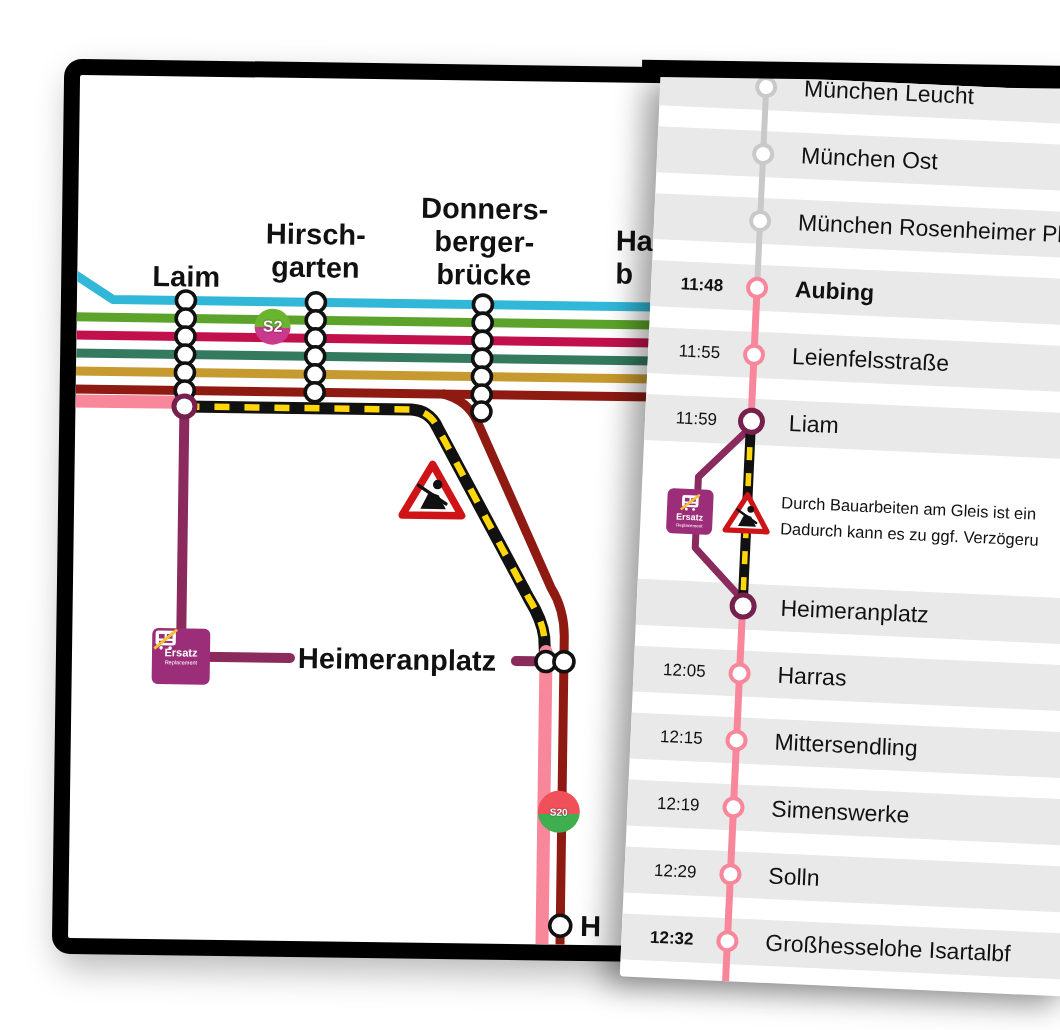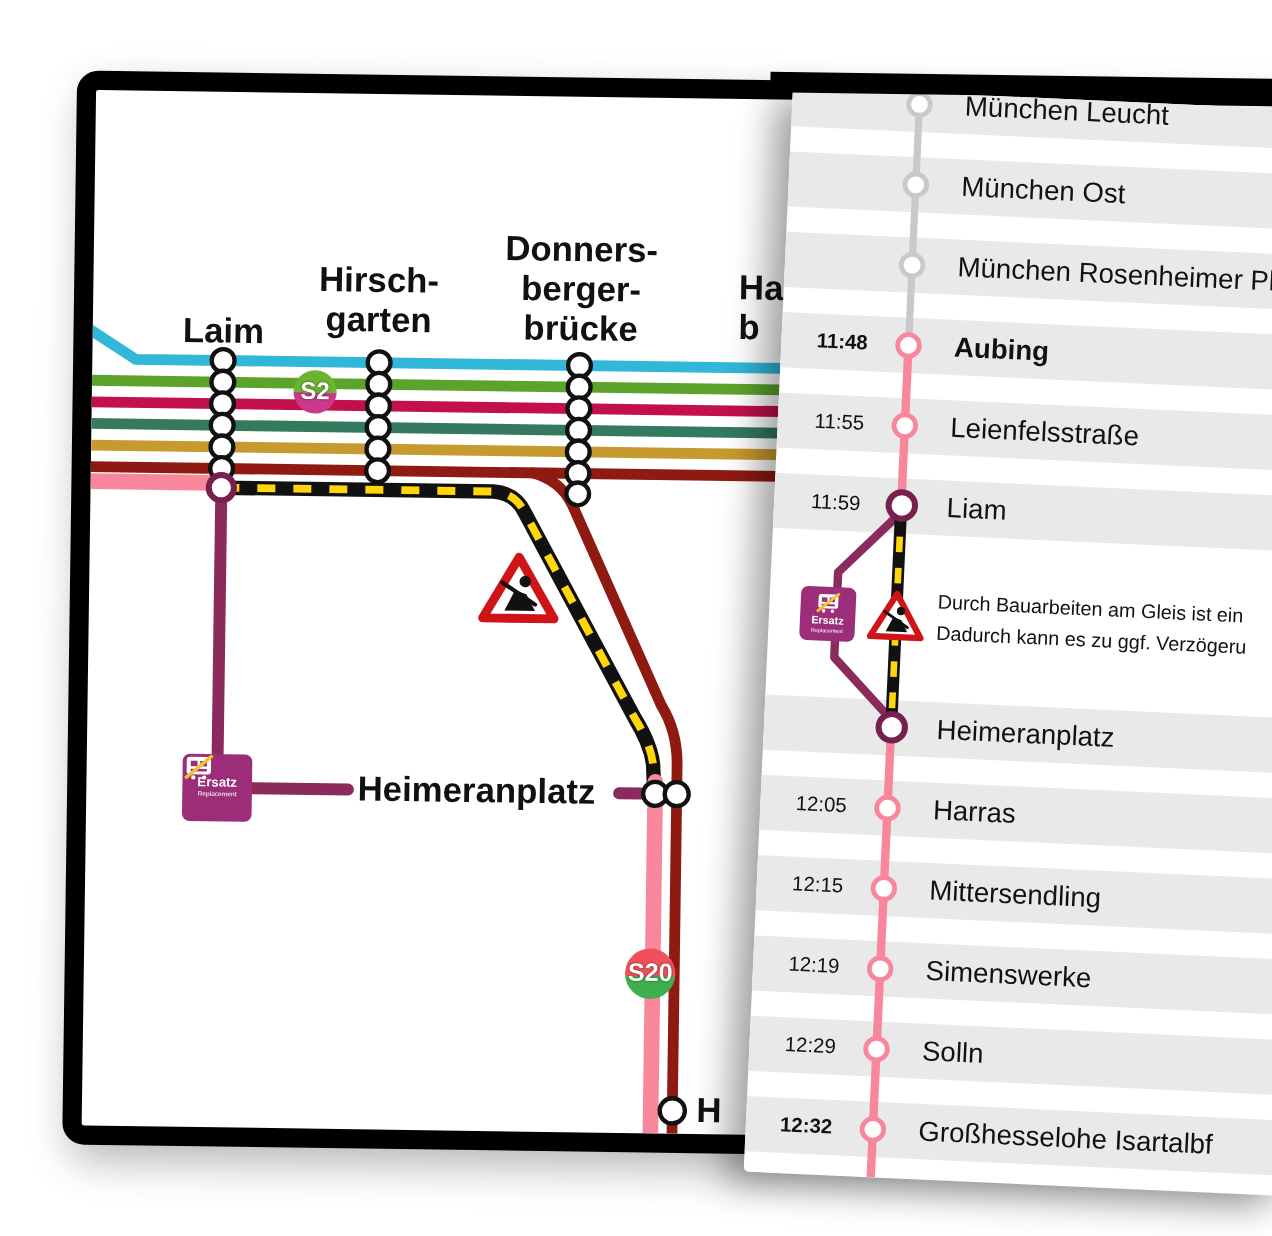--- a/index.html
+++ b/index.html
@@ -165,22 +165,22 @@
         <div>berger-</div>
         <div>brücke</div>
     </div>
     <div class="mlabel left" style="left:538px;top:142px;width:110px">
       <div>Ha</div>
         <div>b</div>
     </div>
     <div class="hm-label" style="left:226px;top:564px">Heimeranplatz</div>
     <div class="hm-label" style="left:512px;top:828px">H</div>
 
-    <div class="badge s2" style="left:168px;top:231px;width:36px;height:36px;font-size:20px">S2</div>
-    <div class="badge s20" style="left:451px;top:709px;width:42px;height:42px;font-size:21px">S20</div>
+    <div class="badge s2" style="left:178px;top:231px;width:36px;height:36px;font-size:16px">S2</div>
+    <div class="badge s20" style="left:468px;top:709px;width:42px;height:42px;font-size:10px">S20</div>
 
     <div class="ersatz" style="left:80px;top:552px;width:58px;height:56px">
       <svg width="27" height="23" viewBox="0 0 24 20">
           <use href="#train-ico"></use>
         </svg>
       <div class="et">Ersatz</div>
       <div class="es">Replacement</div>
     </div>
 
     <div class="warn" style="left:324px;top:380px">

